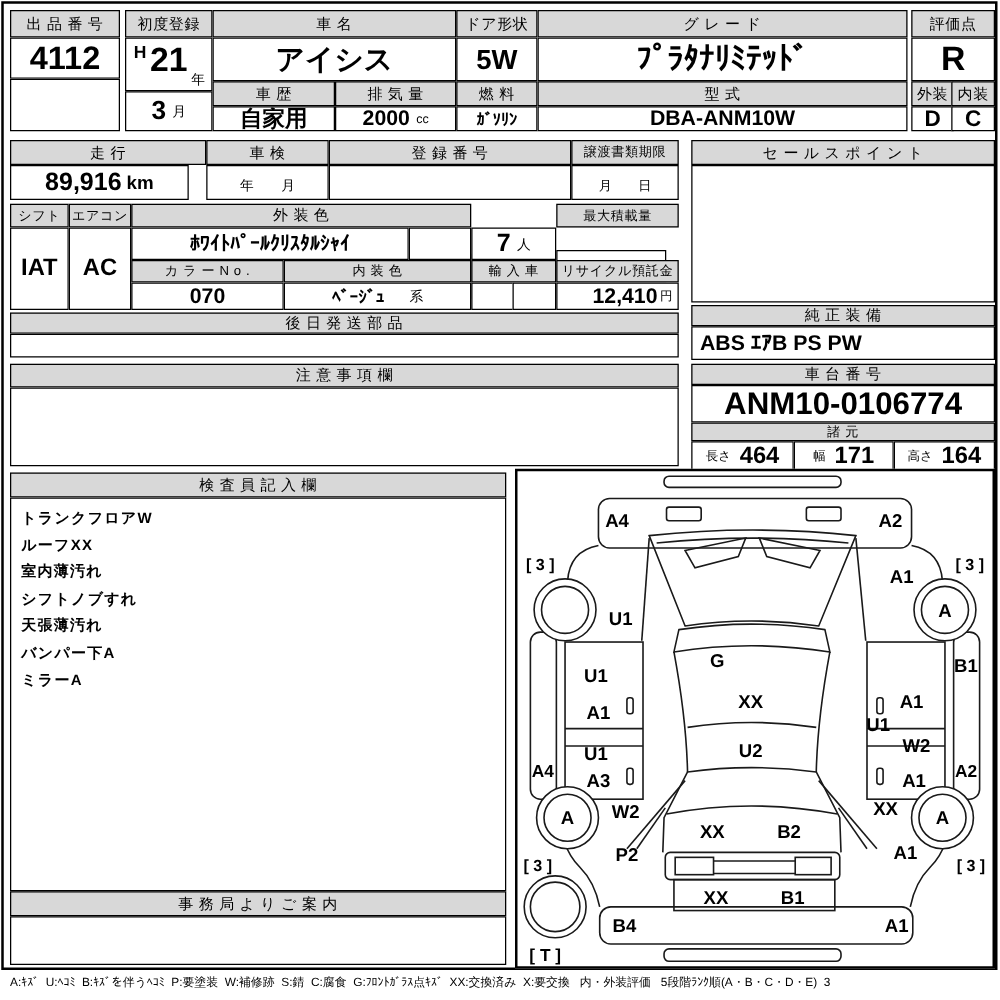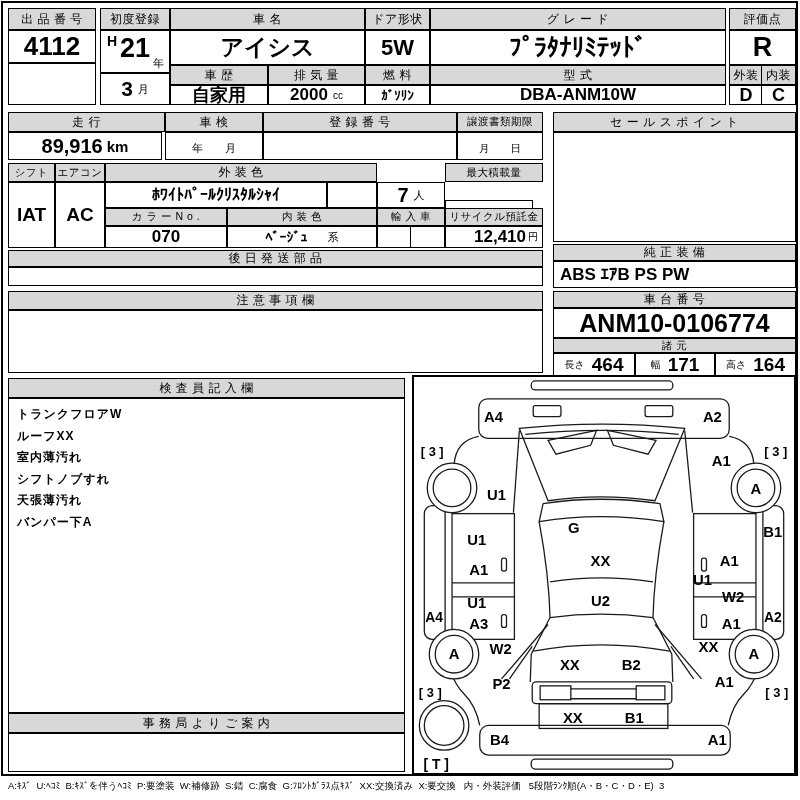--- a/index.html
+++ b/index.html
@@ -54,21 +54,21 @@
 <div class="cell v" style="left:430px;top:85px;width:296px;height:20px;font-size:17px;">DBA-ANM10W</div>
 
 <div class="cell hd" style="left:729px;top:8px;width:67px;height:22px;">評価点</div>
 <div class="cell v" style="left:729px;top:30px;width:67px;height:35px;font-size:27px;">R</div>
 <div class="cell hd" style="left:729px;top:65px;width:34px;height:20px;">外装</div>
 <div class="cell hd" style="left:761px;top:65px;width:35px;height:20px;">内装</div>
 <div class="cell v" style="left:729px;top:85px;width:34px;height:20px;font-size:18px;">D</div>
 <div class="cell v" style="left:761px;top:85px;width:35px;height:20px;font-size:18px;">C</div>
 
 <div class="cell hd" style="left:8px;top:112px;width:157px;height:20px;">走 行</div>
-<div class="cell v" style="left:8px;top:132px;width:154px;height:28px;font-size:20px;">
+<div class="cell v" style="left:8px;top:132px;width:143px;height:28px;font-size:20px;">
   <span>89,916</span><span style="font-weight:bold;font-size:15px;margin-left:4px;">km</span>
 </div>
 <div class="cell hd" style="left:165px;top:112px;width:98px;height:20px;">車 検</div>
 <div class="cell" style="left:165px;top:132px;width:98px;height:28px;display:flex;align-items:flex-end;justify-content:center;font-size:11px;padding-bottom:3px;white-space:pre;">年　　月</div>
 <div class="cell hd" style="left:263px;top:112px;width:194px;height:20px;">登 録 番 号</div>
 <div class="cell" style="left:263px;top:132px;width:194px;height:28px;"></div>
 <div class="cell hd sm" style="left:457px;top:112px;width:86px;height:20px;">譲渡書類期限</div>
 <div class="cell" style="left:457px;top:132px;width:86px;height:28px;display:flex;align-items:flex-end;justify-content:center;font-size:10.5px;padding-bottom:3px;white-space:pre;">月　　日</div>
 <div class="cell hd" style="left:553px;top:112px;width:243px;height:20px;">セ ー ル ス ポ イ ン ト</div>
 <div class="cell" style="left:553px;top:132px;width:243px;height:110px;"></div>
@@ -125,20 +125,21 @@
 </div>
 
 <div class="cell hd" style="left:8px;top:378px;width:397px;height:20px;">検 査 員 記 入 欄</div>
 <div class="cell notes" style="left:8px;top:398px;width:397px;height:315px;" id="inspector-notes">
     <div>トランクフロアW</div>
     <div>ルーフXX</div>
     <div>室内薄汚れ</div>
     <div>シフトノブすれ</div>
     <div>天張薄汚れ</div>
     <div>バンパー下A</div>
+    <div>ミラーA</div>
   </div>
 <div class="cell hd" style="left:8px;top:713px;width:397px;height:20px;">事 務 局 よ り ご 案 内</div>
 <div class="cell" style="left:8px;top:733px;width:397px;height:39px;"></div>
 
 <div class="cell" style="left:412px;top:375px;width:384px;height:400px;border-width:2px;">
 <svg viewBox="0 0 383 400" style="width:100%;height:100%;" xmlns="http://www.w3.org/2000/svg">
   <g stroke="#1a1a1a" stroke-width="1.3" fill="none">
 
     <rect x="118" y="4" width="143" height="9" rx="4"></rect>
 

